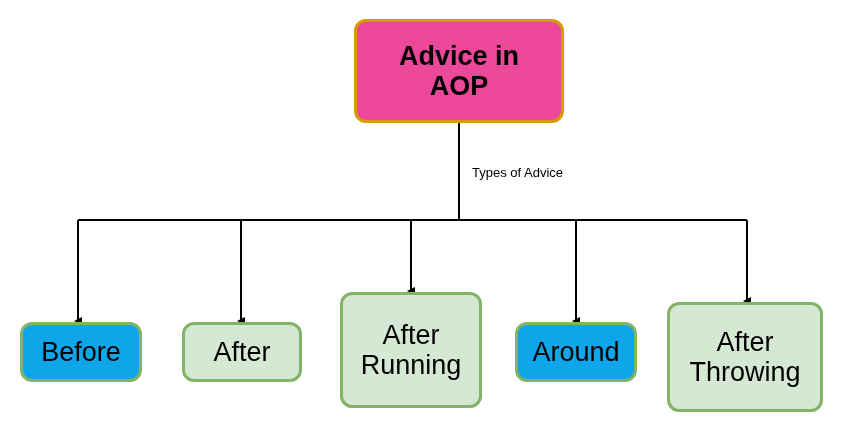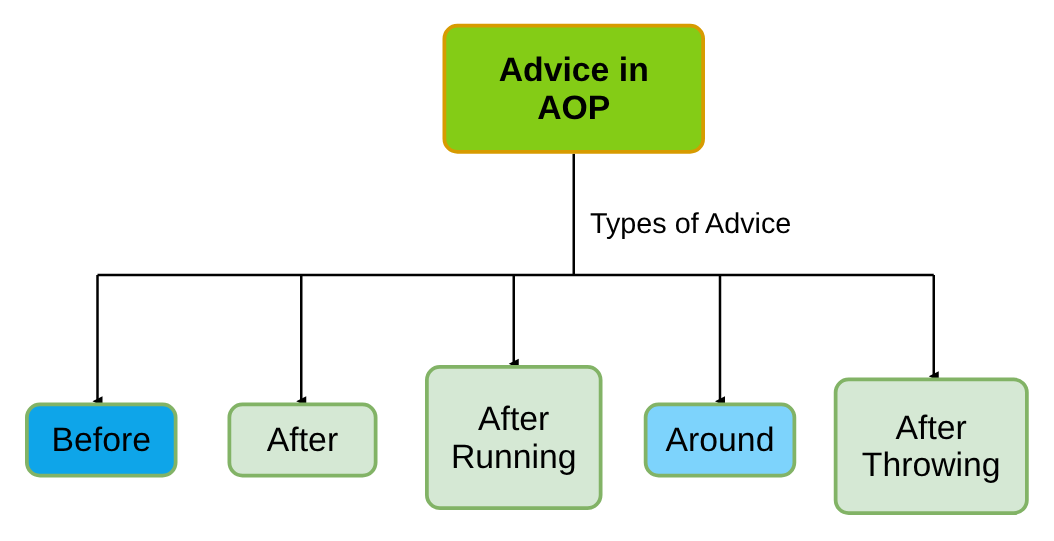--- a/index.html
+++ b/index.html
@@ -46,21 +46,21 @@
   .node-child {
     background: #d5e8d4;
     border-color: #82b366;
     color: #000000;
     font-weight: normal;
     font-size: 27px;
   }
   .edge-label {
     position: absolute;
     color: #000000;
-    font-size: 23px;
+    font-size: 13px;
     line-height: 1.2;
     white-space: nowrap;
     background: #ffffff;
     z-index: 3;
   }
 </style>
 </head>
 <body>
 
 <div id="canvas">
@@ -75,30 +75,30 @@
         <line x1="459" y1="123" x2="459" y2="220" stroke="#000000" stroke-width="2"></line>
         <line x1="78" y1="220" x2="747" y2="220" stroke="#000000" stroke-width="2"></line>
         <line x1="78" y1="220" x2="78" y2="321" stroke="#000000" stroke-width="2" marker-end="url(#arrowhead)"></line>
         <line x1="241" y1="220" x2="241" y2="321" stroke="#000000" stroke-width="2" marker-end="url(#arrowhead)"></line>
         <line x1="411" y1="220" x2="411" y2="291" stroke="#000000" stroke-width="2" marker-end="url(#arrowhead)"></line>
         <line x1="576" y1="220" x2="576" y2="321" stroke="#000000" stroke-width="2" marker-end="url(#arrowhead)"></line>
         <line x1="747" y1="220" x2="747" y2="301" stroke="#000000" stroke-width="2" marker-end="url(#arrowhead)"></line>
       </g>
   </svg>
 
-  <div class="node node-root" style="left: 354px; top: 19px; width: 210px; height: 104px; background: #84cc16; border-color: rgb(215, 155, 0);">Advice in
+  <div class="node node-root" style="left: 354px; top: 19px; width: 210px; height: 104px; background: #ec4899; border-color: rgb(215, 155, 0);">Advice in
 AOP</div>
 
   <div class="edge-label" style="left: 472px; top: 165px;">Types of Advice</div>
 
   <div class="node node-child" style="left: 20px; top: 322px; width: 122px; height: 60px; background: #0ea5e9; border-color: rgb(130, 179, 102);">Before</div>
 
   <div class="node node-child" style="left: 182px; top: 322px; width: 120px; height: 60px; background: rgb(213, 232, 212); border-color: rgb(130, 179, 102);">After</div>
 
   <div class="node node-child" style="left: 340px; top: 292px; width: 142px; height: 116px; background: rgb(213, 232, 212); border-color: rgb(130, 179, 102);">After
 Running</div>
 
-  <div class="node node-child" style="left: 515px; top: 322px; width: 122px; height: 60px; background: #7dd3fc; border-color: rgb(130, 179, 102);">Around</div>
+  <div class="node node-child" style="left: 515px; top: 322px; width: 122px; height: 60px; background: #0ea5e9; border-color: rgb(130, 179, 102);">Around</div>
 
   <div class="node node-child" style="left: 667px; top: 302px; width: 156px; height: 110px; background: rgb(213, 232, 212); border-color: rgb(130, 179, 102);">After
 Throwing</div>
 
 </div>
 
 </body></html>

